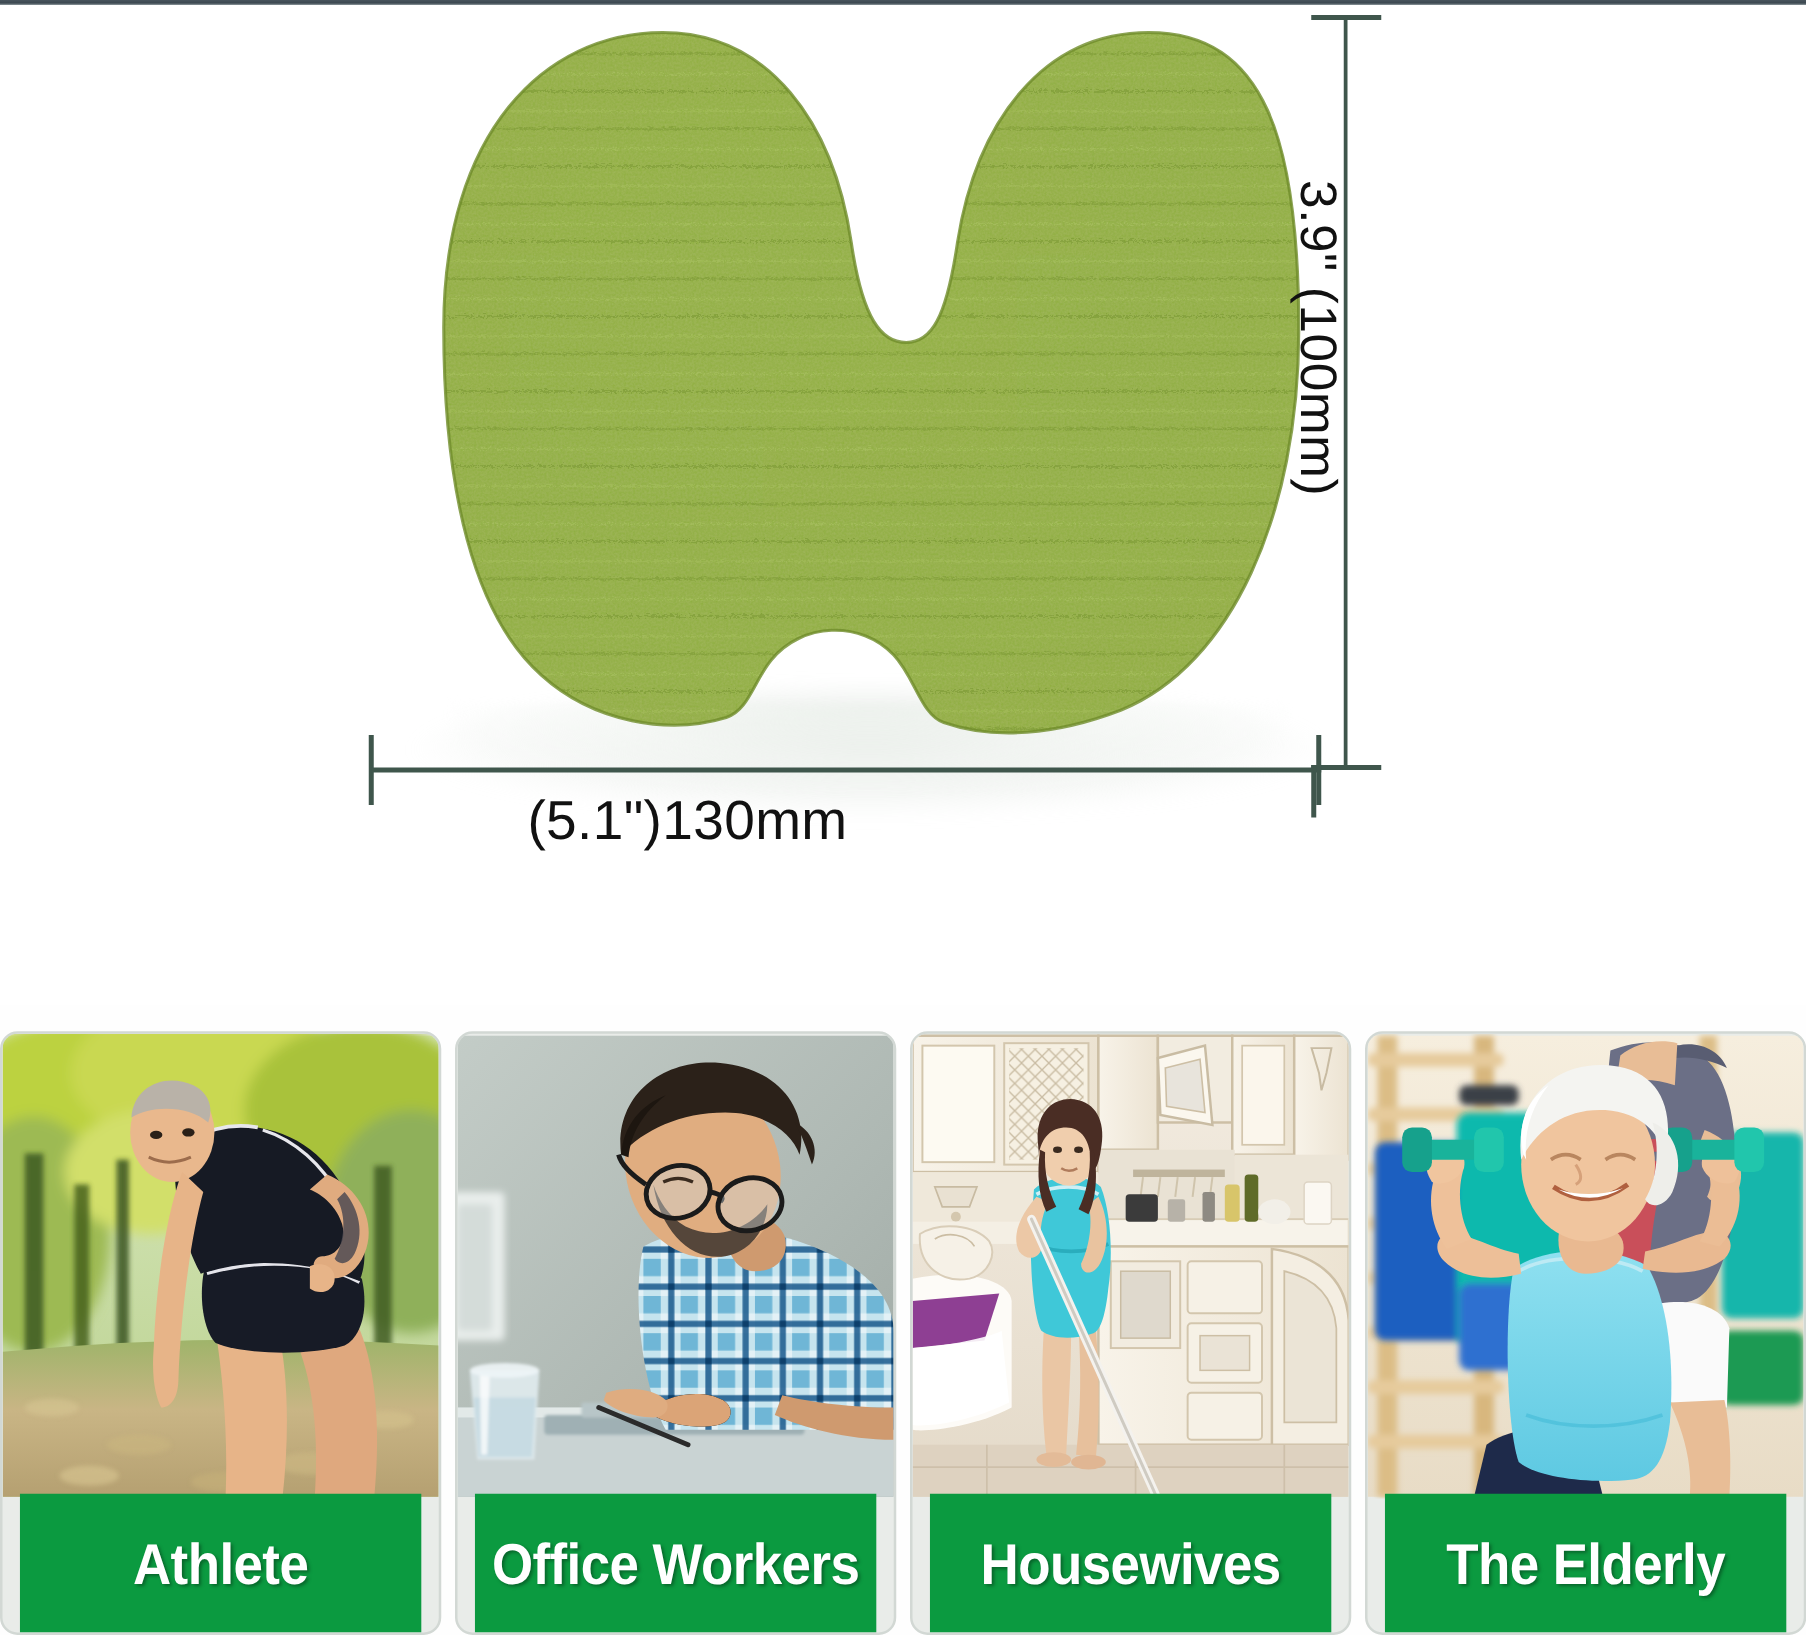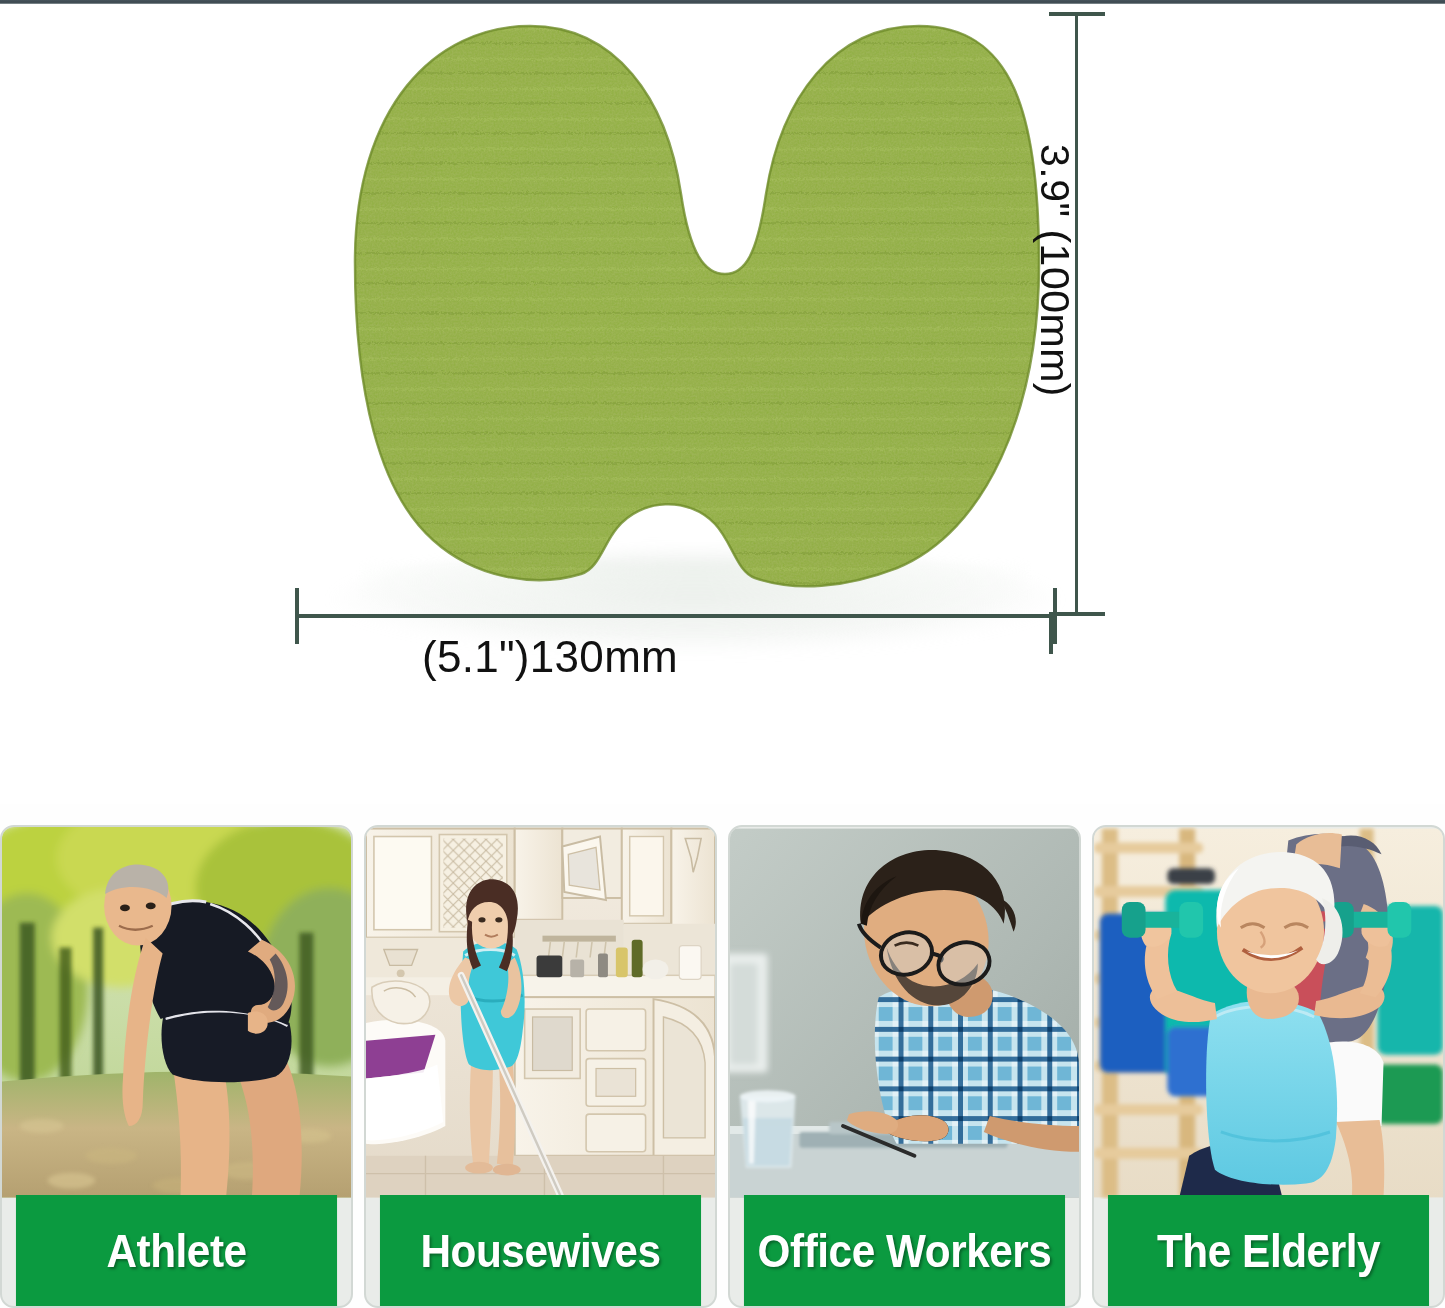--- a/index.html
+++ b/index.html
@@ -361,135 +361,20 @@
           </g>
         </svg>
       </div>
       <div class="persona-label">Athlete</div>
     </div>
 
     <div class="persona-card">
       <div class="persona-photo">
         <svg viewBox="0 0 352 372" xmlns="http://www.w3.org/2000/svg">
           <defs>
-            <linearGradient id="hWall" x1="0" y1="0" x2="0" y2="1">
-              <stop offset="0%" stop-color="#f3ece1"></stop>
-                <stop offset="100%" stop-color="#e4dac9"></stop>
-            </linearGradient>
-            <linearGradient id="hCab" x1="0" y1="0" x2="1" y2="0">
-              <stop offset="0%" stop-color="#f8f3e9"></stop>
-                <stop offset="100%" stop-color="#ece3d2"></stop>
-            </linearGradient>
-            <pattern id="mesh" width="11" height="11" patternUnits="userSpaceOnUse">
-              <path d="M0 0 L11 11 M11 0 L0 11" stroke="#c9bca3" stroke-width="1.1" fill="none"></path>
-            </pattern>
-            <filter id="blurH">
-                <feGaussianBlur stdDeviation="1.1"></feGaussianBlur>
-              </filter>
-          </defs>
-          <rect width="352" height="372" fill="url(#hWall)"></rect>
-
-          <rect x="0" y="0" width="150" height="110" fill="url(#hCab)" stroke="#cdbfa5" stroke-width="2"></rect>
-          <rect x="8" y="8" width="58" height="94" fill="#fdfaf2" stroke="#d3c6ad" stroke-width="1.6"></rect>
-          <rect x="74" y="6" width="68" height="98" fill="#f6f0e2" stroke="#d3c6ad" stroke-width="1.6"></rect>
-          <rect x="78" y="10" width="60" height="90" fill="url(#mesh)"></rect>
-          <rect x="150" y="0" width="48" height="92" fill="url(#hCab)" stroke="#cdbfa5" stroke-width="2"></rect>
-          <rect x="198" y="0" width="60" height="70" fill="#f2ece0" stroke="#cdbfa5" stroke-width="2"></rect>
-
-          <path d="M198 18 L236 8 L242 72 L200 64 Z" fill="#fbf7ee" stroke="#c9bca3" stroke-width="2"></path>
-          <path d="M204 26 L232 19 L236 62 L205 57 Z" fill="#e8e4dc" stroke="#cdbfa5" stroke-width="1.3"></path>
-          <rect x="258" y="0" width="50" height="96" fill="url(#hCab)" stroke="#cdbfa5" stroke-width="2"></rect>
-          <rect x="266" y="8" width="34" height="80" fill="#fbf6ec" stroke="#d3c6ad" stroke-width="1.4"></rect>
-          <rect x="308" y="0" width="44" height="100" fill="url(#hCab)" stroke="#cdbfa5" stroke-width="2"></rect>
-          <path d="M322 10 L338 10 L334 30 L330 44 L328 30 Z" fill="none" stroke="#c8bba2" stroke-width="1.6"></path>
-
-          <rect x="0" y="110" width="150" height="44" fill="#efe8da"></rect>
-          <path d="M18 122 L52 122 L46 138 L24 138 Z" fill="#e9e1d2" stroke="#c8bba2" stroke-width="1.4"></path>
-          <circle cx="35" cy="146" r="4" fill="#d4c7ae"></circle>
-          <rect x="150" y="92" width="110" height="56" fill="#e9e2d4"></rect>
-          <rect x="178" y="108" width="74" height="6" fill="#bfb49c"></rect>
-          <g stroke="#cfc4ac" stroke-width="1.6" fill="none">
-            <path d="M186 114 L184 130 M200 114 L198 130 M214 114 L212 130 M228 114 L226 130 M242 114 L240 130"></path>
-          </g>
-          <rect x="260" y="96" width="92" height="58" fill="#ece5d7"></rect>
-
-          <rect x="150" y="148" width="202" height="22" fill="#f7f3ea" stroke="#d8ccb5" stroke-width="1.5"></rect>
-          <rect x="0" y="150" width="150" height="18" fill="#f4efe4"></rect>
-
-          <rect x="172" y="128" width="26" height="22" rx="3" fill="#3b3b3b"></rect>
-          <rect x="206" y="132" width="14" height="18" rx="2" fill="#b7b2a8"></rect>
-          <rect x="234" y="126" width="10" height="24" rx="2" fill="#8e8a82"></rect>
-          <rect x="252" y="120" width="12" height="30" rx="3" fill="#d8c56a"></rect>
-          <rect x="268" y="112" width="11" height="38" rx="3" fill="#5f6b28"></rect>
-          <ellipse cx="292" cy="142" rx="13" ry="10" fill="#f2efe8"></ellipse>
-          <rect x="316" y="118" width="22" height="34" rx="3" fill="#fbf8f2" stroke="#ddd4c4" stroke-width="1.2"></rect>
-
-          <rect x="150" y="170" width="202" height="160" fill="url(#hCab)" stroke="#cdbfa5" stroke-width="2"></rect>
-          <rect x="160" y="182" width="56" height="70" fill="#f2ece0" stroke="#d3c6ad" stroke-width="1.6"></rect>
-          <rect x="168" y="190" width="40" height="54" fill="#dfd9cd" stroke="#c9bca3" stroke-width="1.2"></rect>
-          <rect x="222" y="182" width="60" height="42" rx="3" fill="#f6f1e6" stroke="#d3c6ad" stroke-width="1.6"></rect>
-          <rect x="222" y="232" width="60" height="48" rx="3" fill="#f6f1e6" stroke="#d3c6ad" stroke-width="1.6"></rect>
-          <rect x="232" y="242" width="40" height="28" fill="#eae3d6" stroke="#cdbfa5" stroke-width="1.2"></rect>
-          <rect x="222" y="288" width="60" height="38" rx="3" fill="#f6f1e6" stroke="#d3c6ad" stroke-width="1.6"></rect>
-          <path d="M290 172 C330 178, 350 198, 352 230 L352 330 L290 330 Z" fill="#f4eee2" stroke="#cdbfa5" stroke-width="2"></path>
-          <path d="M300 190 C326 196, 340 212, 342 236 L342 312 L300 312 Z" fill="#ebe4d6" stroke="#cdbfa5" stroke-width="1.4"></path>
-
-          <rect x="0" y="330" width="352" height="42" fill="#ded2c0"></rect>
-          <g stroke="#cec0aa" stroke-width="1.4">
-            <path d="M0 348 H352 M60 330 V372 M180 330 V372 M300 330 V372"></path>
-          </g>
-
-          <path d="M0 196 C40 188, 78 196, 80 214 L80 300 C50 316, 10 320, 0 318 Z" fill="#fdfbf7"></path>
-          <path d="M0 214 L70 208 L58 246 L0 252 Z" fill="#8e3f93"></path>
-          <path d="M0 252 C30 250, 60 244, 72 238 L78 296 C46 312, 12 316, 0 314 Z" fill="#ffffff" opacity=".9"></path>
-          <path d="M6 160 C22 150, 50 152, 62 166 C68 176, 62 192, 46 196
-                   C24 200, 4 186, 6 160 Z" fill="#f6f1e7" stroke="#d9cdb8" stroke-width="1.6"></path>
-          <path d="M18 164 C28 158, 44 160, 50 170" fill="none" stroke="#cbbda3" stroke-width="1.4"></path>
-
-          <g>
-
-            <path d="M106 236 C104 268, 104 304, 108 338 L124 338 C126 300, 128 266, 128 238 Z" fill="#eac6a4"></path>
-            <path d="M134 236 C136 268, 136 302, 132 338 L148 340 C152 300, 150 266, 148 236 Z" fill="#e7c09c"></path>
-
-            <ellipse cx="114" cy="342" rx="14" ry="6" fill="#e3bb98"></ellipse>
-            <ellipse cx="142" cy="344" rx="14" ry="6" fill="#e0b693"></ellipse>
-
-            <path d="M98 124 C110 112, 140 110, 152 122 C160 142, 162 176, 158 204
-                     C156 224, 152 238, 146 240 C128 246, 112 244, 104 238
-                     C98 228, 94 186, 96 152 Z" fill="#3fc8d8"></path>
-            <path d="M98 168 C116 176, 140 176, 158 168" fill="none" stroke="#2aadbd" stroke-width="3"></path>
-            <path d="M100 128 C114 120, 138 120, 150 128" fill="none" stroke="#cfeff4" stroke-width="3"></path>
-
-            <path d="M100 130 C86 146, 80 162, 86 174 C92 182, 102 180, 104 172
-                     C102 160, 104 144, 110 134 Z" fill="#ecc8a6"></path>
-            <path d="M150 130 C160 150, 158 174, 150 186 C144 194, 136 192, 136 184
-                     C142 172, 146 152, 142 136 Z" fill="#e9c39f"></path>
-
-            <ellipse cx="126" cy="92" rx="24" ry="29" fill="#f0cead"></ellipse>
-            <path d="M101 84 C100 58, 118 48, 134 52 C150 56, 156 72, 152 92
-                     C150 106, 146 112, 144 104 C144 84, 136 74, 124 74
-                     C112 74, 104 82, 102 96 Z" fill="#4a2d24"></path>
-            <path d="M103 92 C100 112, 102 130, 108 142 L116 138 C110 126, 106 110, 107 94 Z" fill="#4a2d24"></path>
-            <path d="M146 92 C150 112, 148 132, 142 144 L134 140 C140 128, 144 110, 143 94 Z" fill="#4a2d24"></path>
-            <ellipse cx="117" cy="92" rx="3.6" ry="2.6" fill="#3a2a1f"></ellipse>
-            <ellipse cx="134" cy="92" rx="3.6" ry="2.6" fill="#3a2a1f"></ellipse>
-            <path d="M120 107 Q126 111, 133 107" fill="none" stroke="#b07c5c" stroke-width="2"></path>
-
-            <path d="M96 148 L196 370" stroke="#f4f2ee" stroke-width="7" stroke-linecap="round"></path>
-            <path d="M96 148 L196 370" stroke="#cfcbc2" stroke-width="2.4" stroke-linecap="round"></path>
-          </g>
-        </svg>
-      </div>
-      <div class="persona-label">Housewives</div>
-    </div>
-
-    <div class="persona-card">
-      <div class="persona-photo">
-        <svg viewBox="0 0 352 372" xmlns="http://www.w3.org/2000/svg">
-          <defs>
             <linearGradient id="oWall" x1="0" y1="0" x2="1" y2="1">
               <stop offset="0%" stop-color="#c3ccc7"></stop>
                 <stop offset="60%" stop-color="#aeb8b3"></stop>
               <stop offset="100%" stop-color="#9fa9a4"></stop>
             </linearGradient>
             <pattern id="plaid" width="30" height="30" patternUnits="userSpaceOnUse">
               <rect width="30" height="30" fill="#e3f1f6"></rect>
               <rect x="0" y="0" width="14" height="30" fill="#bfe1ec" opacity=".8"></rect>
               <rect x="0" y="0" width="30" height="14" fill="#bfe1ec" opacity=".8"></rect>
               <rect x="0" y="0" width="14" height="14" fill="#6fb6d6"></rect>
@@ -570,20 +455,135 @@
           </g>
         </svg>
       </div>
       <div class="persona-label">Office Workers</div>
     </div>
 
     <div class="persona-card">
       <div class="persona-photo">
         <svg viewBox="0 0 352 372" xmlns="http://www.w3.org/2000/svg">
           <defs>
+            <linearGradient id="hWall" x1="0" y1="0" x2="0" y2="1">
+              <stop offset="0%" stop-color="#f3ece1"></stop>
+                <stop offset="100%" stop-color="#e4dac9"></stop>
+            </linearGradient>
+            <linearGradient id="hCab" x1="0" y1="0" x2="1" y2="0">
+              <stop offset="0%" stop-color="#f8f3e9"></stop>
+                <stop offset="100%" stop-color="#ece3d2"></stop>
+            </linearGradient>
+            <pattern id="mesh" width="11" height="11" patternUnits="userSpaceOnUse">
+              <path d="M0 0 L11 11 M11 0 L0 11" stroke="#c9bca3" stroke-width="1.1" fill="none"></path>
+            </pattern>
+            <filter id="blurH">
+                <feGaussianBlur stdDeviation="1.1"></feGaussianBlur>
+              </filter>
+          </defs>
+          <rect width="352" height="372" fill="url(#hWall)"></rect>
+
+          <rect x="0" y="0" width="150" height="110" fill="url(#hCab)" stroke="#cdbfa5" stroke-width="2"></rect>
+          <rect x="8" y="8" width="58" height="94" fill="#fdfaf2" stroke="#d3c6ad" stroke-width="1.6"></rect>
+          <rect x="74" y="6" width="68" height="98" fill="#f6f0e2" stroke="#d3c6ad" stroke-width="1.6"></rect>
+          <rect x="78" y="10" width="60" height="90" fill="url(#mesh)"></rect>
+          <rect x="150" y="0" width="48" height="92" fill="url(#hCab)" stroke="#cdbfa5" stroke-width="2"></rect>
+          <rect x="198" y="0" width="60" height="70" fill="#f2ece0" stroke="#cdbfa5" stroke-width="2"></rect>
+
+          <path d="M198 18 L236 8 L242 72 L200 64 Z" fill="#fbf7ee" stroke="#c9bca3" stroke-width="2"></path>
+          <path d="M204 26 L232 19 L236 62 L205 57 Z" fill="#e8e4dc" stroke="#cdbfa5" stroke-width="1.3"></path>
+          <rect x="258" y="0" width="50" height="96" fill="url(#hCab)" stroke="#cdbfa5" stroke-width="2"></rect>
+          <rect x="266" y="8" width="34" height="80" fill="#fbf6ec" stroke="#d3c6ad" stroke-width="1.4"></rect>
+          <rect x="308" y="0" width="44" height="100" fill="url(#hCab)" stroke="#cdbfa5" stroke-width="2"></rect>
+          <path d="M322 10 L338 10 L334 30 L330 44 L328 30 Z" fill="none" stroke="#c8bba2" stroke-width="1.6"></path>
+
+          <rect x="0" y="110" width="150" height="44" fill="#efe8da"></rect>
+          <path d="M18 122 L52 122 L46 138 L24 138 Z" fill="#e9e1d2" stroke="#c8bba2" stroke-width="1.4"></path>
+          <circle cx="35" cy="146" r="4" fill="#d4c7ae"></circle>
+          <rect x="150" y="92" width="110" height="56" fill="#e9e2d4"></rect>
+          <rect x="178" y="108" width="74" height="6" fill="#bfb49c"></rect>
+          <g stroke="#cfc4ac" stroke-width="1.6" fill="none">
+            <path d="M186 114 L184 130 M200 114 L198 130 M214 114 L212 130 M228 114 L226 130 M242 114 L240 130"></path>
+          </g>
+          <rect x="260" y="96" width="92" height="58" fill="#ece5d7"></rect>
+
+          <rect x="150" y="148" width="202" height="22" fill="#f7f3ea" stroke="#d8ccb5" stroke-width="1.5"></rect>
+          <rect x="0" y="150" width="150" height="18" fill="#f4efe4"></rect>
+
+          <rect x="172" y="128" width="26" height="22" rx="3" fill="#3b3b3b"></rect>
+          <rect x="206" y="132" width="14" height="18" rx="2" fill="#b7b2a8"></rect>
+          <rect x="234" y="126" width="10" height="24" rx="2" fill="#8e8a82"></rect>
+          <rect x="252" y="120" width="12" height="30" rx="3" fill="#d8c56a"></rect>
+          <rect x="268" y="112" width="11" height="38" rx="3" fill="#5f6b28"></rect>
+          <ellipse cx="292" cy="142" rx="13" ry="10" fill="#f2efe8"></ellipse>
+          <rect x="316" y="118" width="22" height="34" rx="3" fill="#fbf8f2" stroke="#ddd4c4" stroke-width="1.2"></rect>
+
+          <rect x="150" y="170" width="202" height="160" fill="url(#hCab)" stroke="#cdbfa5" stroke-width="2"></rect>
+          <rect x="160" y="182" width="56" height="70" fill="#f2ece0" stroke="#d3c6ad" stroke-width="1.6"></rect>
+          <rect x="168" y="190" width="40" height="54" fill="#dfd9cd" stroke="#c9bca3" stroke-width="1.2"></rect>
+          <rect x="222" y="182" width="60" height="42" rx="3" fill="#f6f1e6" stroke="#d3c6ad" stroke-width="1.6"></rect>
+          <rect x="222" y="232" width="60" height="48" rx="3" fill="#f6f1e6" stroke="#d3c6ad" stroke-width="1.6"></rect>
+          <rect x="232" y="242" width="40" height="28" fill="#eae3d6" stroke="#cdbfa5" stroke-width="1.2"></rect>
+          <rect x="222" y="288" width="60" height="38" rx="3" fill="#f6f1e6" stroke="#d3c6ad" stroke-width="1.6"></rect>
+          <path d="M290 172 C330 178, 350 198, 352 230 L352 330 L290 330 Z" fill="#f4eee2" stroke="#cdbfa5" stroke-width="2"></path>
+          <path d="M300 190 C326 196, 340 212, 342 236 L342 312 L300 312 Z" fill="#ebe4d6" stroke="#cdbfa5" stroke-width="1.4"></path>
+
+          <rect x="0" y="330" width="352" height="42" fill="#ded2c0"></rect>
+          <g stroke="#cec0aa" stroke-width="1.4">
+            <path d="M0 348 H352 M60 330 V372 M180 330 V372 M300 330 V372"></path>
+          </g>
+
+          <path d="M0 196 C40 188, 78 196, 80 214 L80 300 C50 316, 10 320, 0 318 Z" fill="#fdfbf7"></path>
+          <path d="M0 214 L70 208 L58 246 L0 252 Z" fill="#8e3f93"></path>
+          <path d="M0 252 C30 250, 60 244, 72 238 L78 296 C46 312, 12 316, 0 314 Z" fill="#ffffff" opacity=".9"></path>
+          <path d="M6 160 C22 150, 50 152, 62 166 C68 176, 62 192, 46 196
+                   C24 200, 4 186, 6 160 Z" fill="#f6f1e7" stroke="#d9cdb8" stroke-width="1.6"></path>
+          <path d="M18 164 C28 158, 44 160, 50 170" fill="none" stroke="#cbbda3" stroke-width="1.4"></path>
+
+          <g>
+
+            <path d="M106 236 C104 268, 104 304, 108 338 L124 338 C126 300, 128 266, 128 238 Z" fill="#eac6a4"></path>
+            <path d="M134 236 C136 268, 136 302, 132 338 L148 340 C152 300, 150 266, 148 236 Z" fill="#e7c09c"></path>
+
+            <ellipse cx="114" cy="342" rx="14" ry="6" fill="#e3bb98"></ellipse>
+            <ellipse cx="142" cy="344" rx="14" ry="6" fill="#e0b693"></ellipse>
+
+            <path d="M98 124 C110 112, 140 110, 152 122 C160 142, 162 176, 158 204
+                     C156 224, 152 238, 146 240 C128 246, 112 244, 104 238
+                     C98 228, 94 186, 96 152 Z" fill="#3fc8d8"></path>
+            <path d="M98 168 C116 176, 140 176, 158 168" fill="none" stroke="#2aadbd" stroke-width="3"></path>
+            <path d="M100 128 C114 120, 138 120, 150 128" fill="none" stroke="#cfeff4" stroke-width="3"></path>
+
+            <path d="M100 130 C86 146, 80 162, 86 174 C92 182, 102 180, 104 172
+                     C102 160, 104 144, 110 134 Z" fill="#ecc8a6"></path>
+            <path d="M150 130 C160 150, 158 174, 150 186 C144 194, 136 192, 136 184
+                     C142 172, 146 152, 142 136 Z" fill="#e9c39f"></path>
+
+            <ellipse cx="126" cy="92" rx="24" ry="29" fill="#f0cead"></ellipse>
+            <path d="M101 84 C100 58, 118 48, 134 52 C150 56, 156 72, 152 92
+                     C150 106, 146 112, 144 104 C144 84, 136 74, 124 74
+                     C112 74, 104 82, 102 96 Z" fill="#4a2d24"></path>
+            <path d="M103 92 C100 112, 102 130, 108 142 L116 138 C110 126, 106 110, 107 94 Z" fill="#4a2d24"></path>
+            <path d="M146 92 C150 112, 148 132, 142 144 L134 140 C140 128, 144 110, 143 94 Z" fill="#4a2d24"></path>
+            <ellipse cx="117" cy="92" rx="3.6" ry="2.6" fill="#3a2a1f"></ellipse>
+            <ellipse cx="134" cy="92" rx="3.6" ry="2.6" fill="#3a2a1f"></ellipse>
+            <path d="M120 107 Q126 111, 133 107" fill="none" stroke="#b07c5c" stroke-width="2"></path>
+
+            <path d="M96 148 L196 370" stroke="#f4f2ee" stroke-width="7" stroke-linecap="round"></path>
+            <path d="M96 148 L196 370" stroke="#cfcbc2" stroke-width="2.4" stroke-linecap="round"></path>
+          </g>
+        </svg>
+      </div>
+      <div class="persona-label">Housewives</div>
+    </div>
+
+    <div class="persona-card">
+      <div class="persona-photo">
+        <svg viewBox="0 0 352 372" xmlns="http://www.w3.org/2000/svg">
+          <defs>
             <linearGradient id="eWall" x1="0" y1="0" x2="0" y2="1">
               <stop offset="0%" stop-color="#f6eede"></stop>
                 <stop offset="100%" stop-color="#e8dcc6"></stop>
             </linearGradient>
             <linearGradient id="eTank" x1="0" y1="0" x2="0" y2="1">
               <stop offset="0%" stop-color="#8fe0f0"></stop>
                 <stop offset="100%" stop-color="#5ec9e2"></stop>
             </linearGradient>
             <filter id="blurE">
                 <feGaussianBlur stdDeviation="2.4"></feGaussianBlur>

